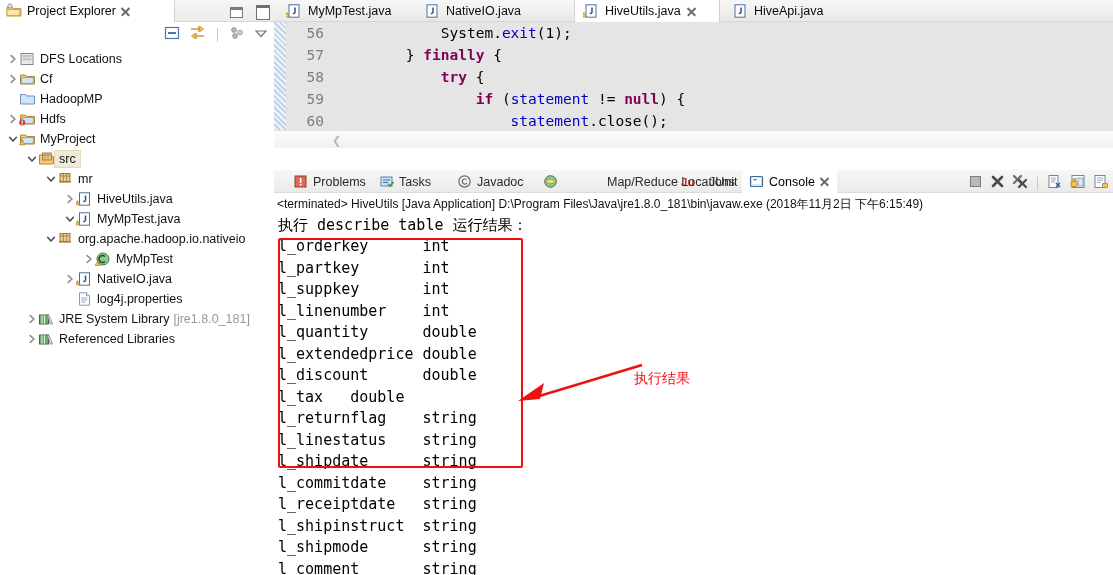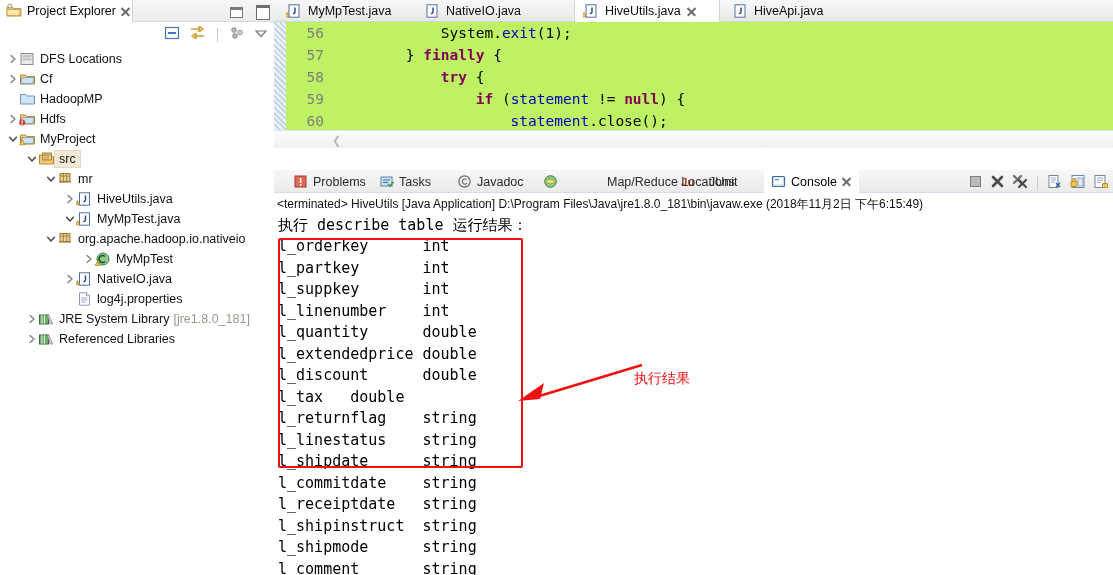--- a/index.html
+++ b/index.html
@@ -75,21 +75,21 @@
     background: linear-gradient(to bottom,#f7f7f6,#e9e9e7);
     border-bottom: 1px solid #cfd6e4;
   }
   .ed-tab {
     position: absolute; top: 0; height: 22px; display: flex; align-items: center; gap: 5px;
     padding: 0 8px; white-space: nowrap; font-size: 12.5px;
   }
   .ed-tab.active { background: #ffffff; border-left: 1px solid #d3d3d1; border-right: 1px solid #d3d3d1; }
   .ed-tab .jlabel { color: #0b0b0b; }
 
-  .code-area { position: absolute; top: 22px; left: 0; width: 839px; height: 126px; background: #bef264; overflow: hidden; }
+  .code-area { position: absolute; top: 22px; left: 0; width: 839px; height: 126px; background: #e5e5e5; overflow: hidden; }
   .marker-col { position: absolute; left: 0; top: 0; width: 12px; height: 126px;
      background: repeating-linear-gradient(45deg,#c6d4ea 0 2px,#eef2f9 2px 4px); }
   .code-line { position: relative; height: 22px; line-height: 22px; white-space: pre; font-family: "DejaVu Sans Mono", monospace; font-size: 14.5px; }
   .lno { position: absolute; left: 18px; width: 32px; text-align: right; color: #7d7d7d; font-family: "DejaVu Sans Mono", monospace; font-size: 14.5px; }
   .ctext { position: absolute; left: 62px; }
   .kw { color: #7f0055; font-weight: bold; }
   .fld { color: #0000c0; }
   .pln { color: #000; }
   .hscroll {
     position: absolute; left: 0; bottom: 0; width: 839px; height: 18px;
@@ -130,21 +130,21 @@
   .arrow-svg { position: absolute; pointer-events: none; }
 </style>
 </head>
 <body>
 
 <div id="app">
 
   <div id="explorer">
 
     <div class="view-tabbar">
-      <div class="view-tab" style="width:133px;">
+      <div class="view-tab" style="width:175px;">
         <span class="ticon">
           <svg width="16" height="16" viewBox="0 0 16 16">
             <path d="M1 4h5l1.4 1.6H15V13H1z" fill="#f5c977" stroke="#c39a43" stroke-width="1"></path>
             <path d="M1 6.5h13.3L13 12.6H1z" fill="#ffe6ae" stroke="#c39a43" stroke-width=".8"></path>
             <circle cx="4" cy="3" r="2.1" fill="#e8e8e8" stroke="#8a8a8a" stroke-width=".8"></circle>
           </svg>
         </span>
         <span class="vt-label">Project Explorer</span>
         <span class="close-x"></span>
       </div>
@@ -435,21 +435,21 @@
           <div class="code-line"><span class="lno">61</span><span class="ctext"><span class="pln">                    </span><span class="fld">statement</span><span class="pln"> = </span><span class="kw">null</span><span class="pln">;</span></span></div>
         </div>
       <div class="hscroll">
         <span class="hs-arrow">❮</span>
       </div>
     </div>
   </div>
 
   <div id="console">
     <div class="cons-tabbar" id="cons-tabbar">
-        <div class="cons-tab active" style="left: 490px;">
+        <div class="cons-tab active" style="left: 468px;">
           <span class="ticon" style="width:16px;flex:0 0 16px;display:inline-flex;align-items:center;">
             <svg width="15" height="15" viewBox="0 0 15 15">
               <rect x="1.5" y="2.5" width="12" height="10" rx="1" fill="#dce8f5" stroke="#3f6b9c" stroke-width="1.2"></rect>
               <rect x="3" y="4" width="9" height="6" fill="#fff"></rect>
               <rect x="4" y="5.2" width="4" height="1" fill="#3f6b9c"></rect>
             </svg>
           </span>
           <span>Console</span>
           <span class="close-x"></span>
         </div>

